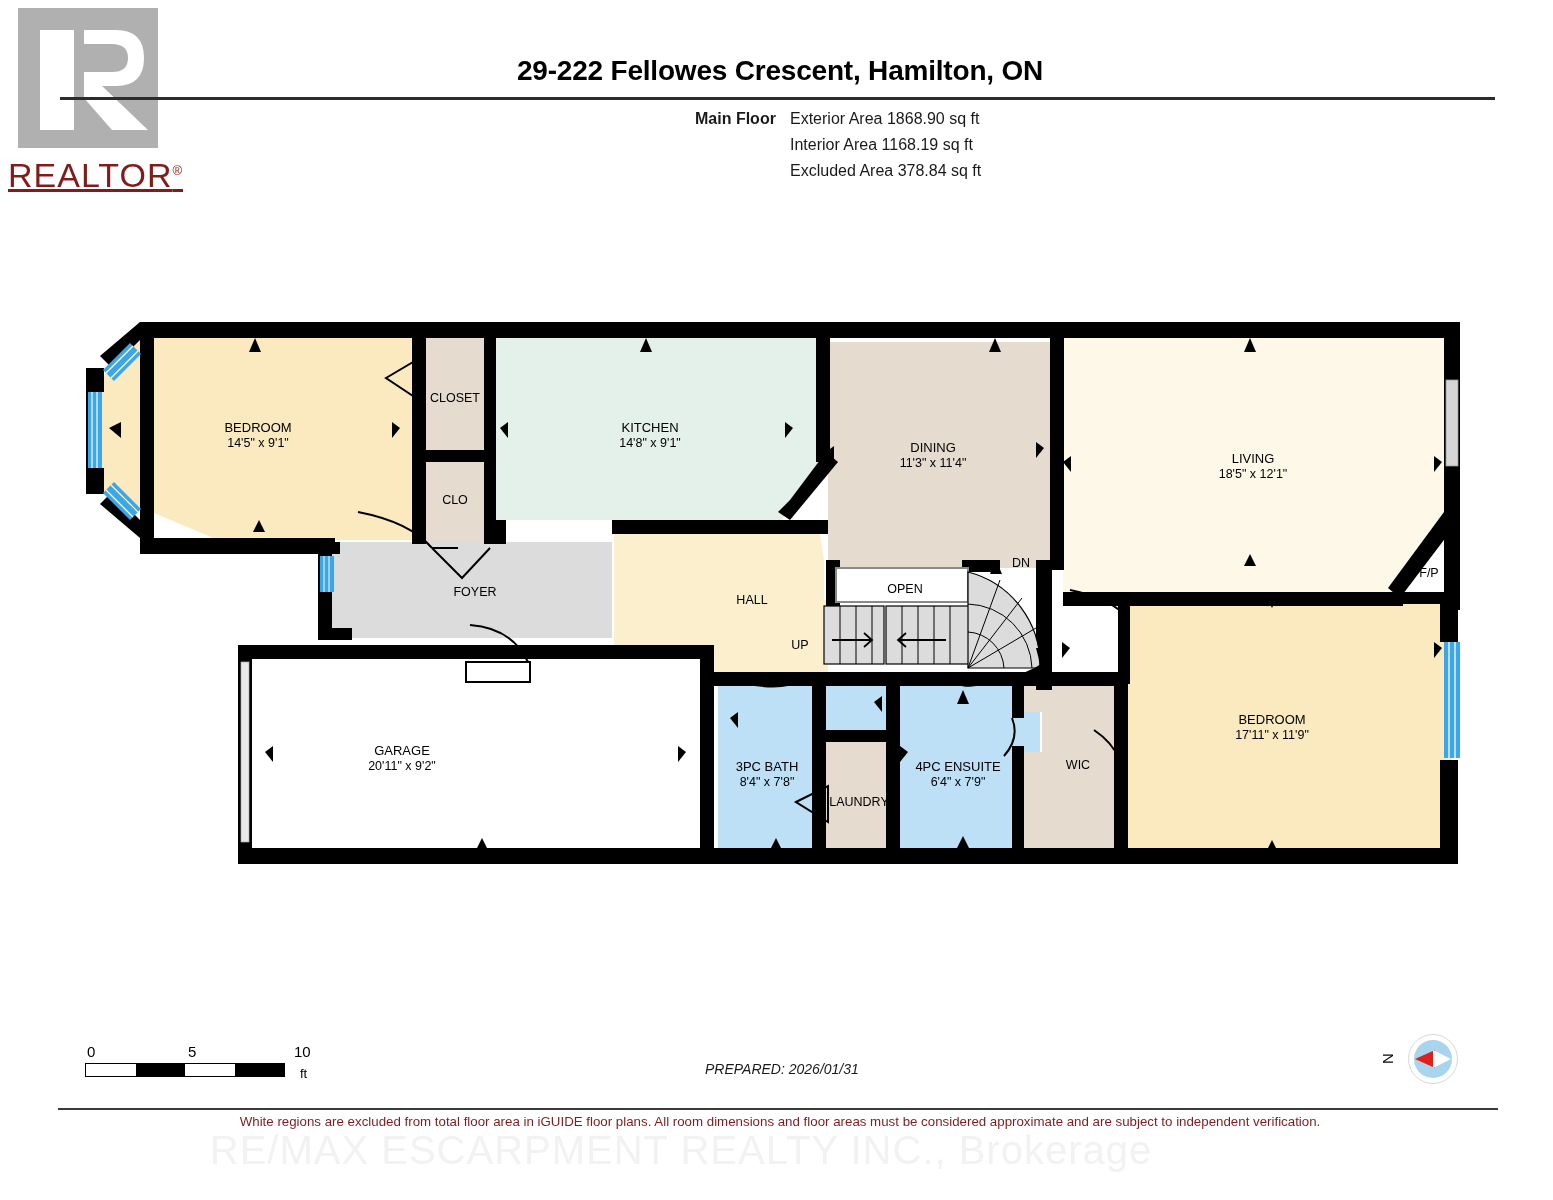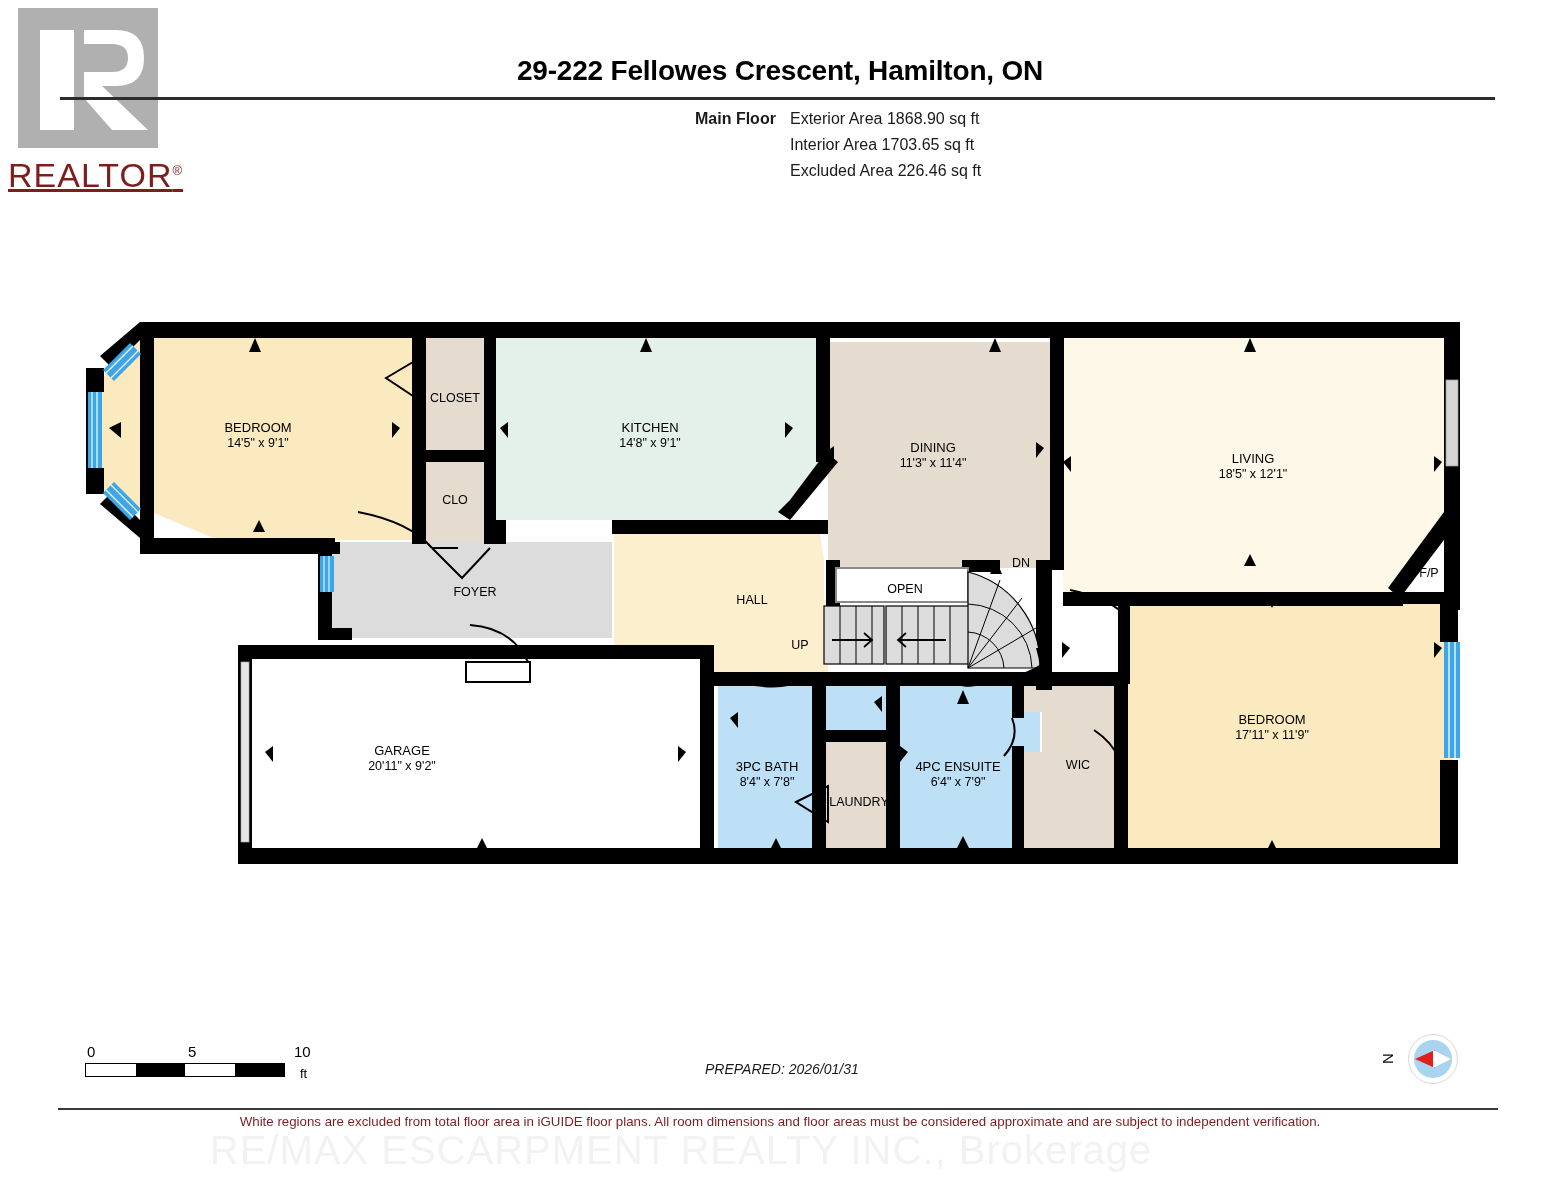--- a/index.html
+++ b/index.html
@@ -86,25 +86,25 @@
 <div id="title">29-222 Fellowes Crescent, Hamilton, ON</div>
 <div id="title-rule"></div>
 
 <div id="areas">
   <div class="row">
     <span class="lbl">Main Floor</span>
     <span class="val">Exterior Area 1868.90 sq ft</span>
   </div>
   <div class="row">
     <span class="lbl"></span>
-    <span class="val">Interior Area 1703.65 sq ft</span>
+    <span class="val">Interior Area 1168.19 sq ft</span>
   </div>
   <div class="row">
     <span class="lbl"></span>
-    <span class="val">Excluded Area 226.46 sq ft</span>
+    <span class="val">Excluded Area 378.84 sq ft</span>
   </div>
 </div>
 
 <div id="plan">
 <svg width="1553" height="1030" viewBox="0 0 1553 1030" xmlns="http://www.w3.org/2000/svg">
 
   <polygon points="150,330 415,330 415,540 218,540 95,488 95,385" fill="#FBE9C0"></polygon>
 
   <rect x="425" y="338" width="62" height="112" fill="#E5DCCF"></rect>
 

